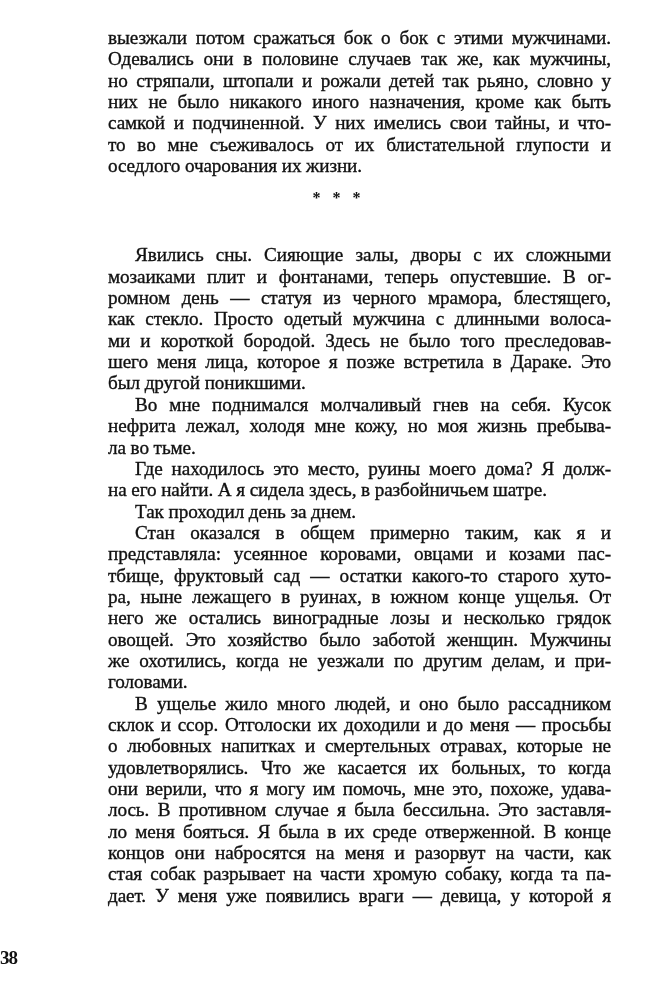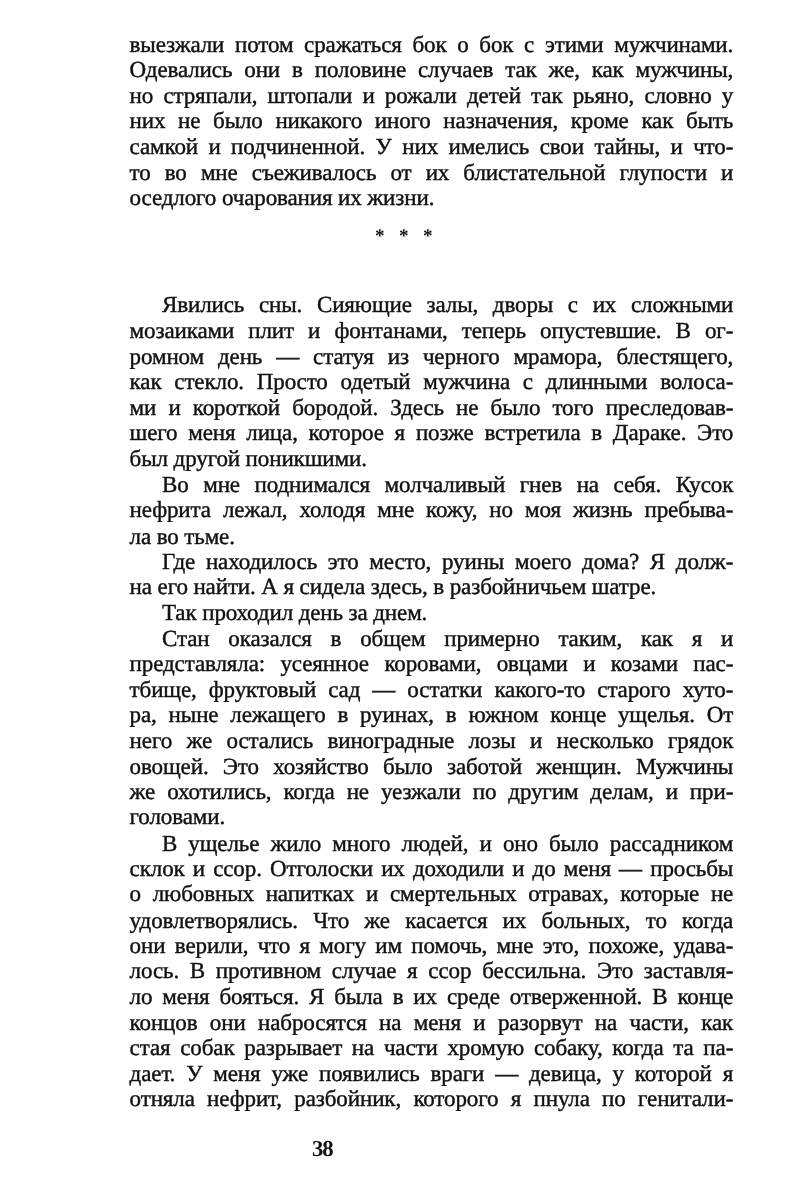--- a/index.html
+++ b/index.html
@@ -55,21 +55,20 @@
     height: 21px;
     margin-top: 13px;
     margin-bottom: 34px;
     padding-left: 4px;
   }
   .page-number {
     position: absolute;
     left: 0;
     width: 537px;
     top: 947px;
-    text-align: center;
     font-family: "Liberation Serif", "DejaVu Serif", serif;
     font-size: 19px;
     font-weight: bold;
     letter-spacing: -1px;
     color: #111;
   }
 </style>
 </head>
 <body>
 
@@ -122,23 +121,22 @@
     <span class="line">же охотились, когда не уезжали по другим делам, и при-</span>
     <span class="line last">головами.</span>
   </p>
 
   <p class="para">
     <span class="line first">В ущелье жило много людей, и оно было рассадником</span>
     <span class="line">склок и ссор. Отголоски их доходили и до меня — просьбы</span>
     <span class="line">о любовных напитках и смертельных отравах, которые не</span>
     <span class="line">удовлетворялись. Что же касается их больных, то когда</span>
     <span class="line">они верили, что я могу им помочь, мне это, похоже, удава-</span>
-    <span class="line">лось. В противном случае я ссор бессильна. Это заставля-</span>
+    <span class="line">лось. В противном случае я была бессильна. Это заставля-</span>
     <span class="line">ло меня бояться. Я была в их среде отверженной. В конце</span>
     <span class="line">концов они набросятся на меня и разорвут на части, как</span>
     <span class="line">стая собак разрывает на части хромую собаку, когда та па-</span>
     <span class="line">дает. У меня уже появились враги — девица, у которой я</span>
-    <span class="line">отняла нефрит, разбойник, которого я пнула по генитали-</span>
   </p>
 
 </div>
 
 <div class="page-number">38</div>
 
 </body></html>

